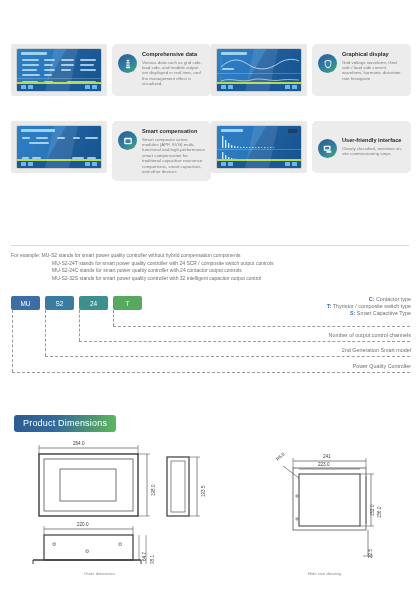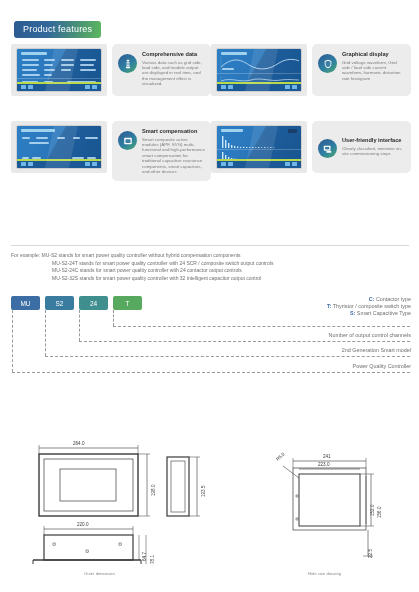--- a/index.html
+++ b/index.html
@@ -136,23 +136,20 @@
   .dimtxt { position: absolute; font-size: 4.6px; color: #3a3a3a; white-space: nowrap; }
   .dimtxt.vert { transform: rotate(-90deg); transform-origin: left top; }
   svg.tech { position: absolute; left: 0; top: 0; overflow: visible; }
   svg.tech line, svg.tech rect, svg.tech path { stroke: #3a3a3a; fill: none; }
 </style>
 </head>
 <body>
 
 <div class="page">
 
-  <div style="position:absolute;left:14px;top:18px;">
-    <span class="badge">Product features</span>
-  </div>
 
   <div class="features">
 
     <div class="frow">
 
       <div class="fcell shot">
         <div class="shotbox">
           <div class="hmi">
             <div class="title"></div>
             <div class="t-row" style="left:5px;top:10px;width:17px;"></div>
@@ -410,20 +407,23 @@
     <div class="hdash" style="left:102px;top:30px;width:297px;"></div>
     <div class="hdash" style="left:68px;top:45px;width:331px;"></div>
     <div class="hdash" style="left:34px;top:60px;width:365px;"></div>
     <div class="hdash" style="left:1px;top:76px;width:398px;"></div>
 
     <div class="leader" style="right:0;top:36px;">Number of output control channels</div>
     <div class="leader" style="right:0;top:51px;">2nd Generation Smart model</div>
     <div class="leader" style="right:0;top:67px;">Power Quality Controller</div>
   </div>
 
+  <div style="position:absolute;left:14px;top:412px;">
+    <span class="badge">Product Dimensions</span>
+  </div>
 
   <div class="dims" style="top:430px;">
     <div class="drawarea">
 
       <svg class="tech" width="400" height="140">
 
         <rect x="28" y="14" width="99" height="62" stroke-width="1.4"></rect>
         <rect x="33" y="19" width="89" height="52" stroke-width="0.7"></rect>
         <rect x="49" y="29" width="56" height="32" stroke-width="0.7"></rect>
 

